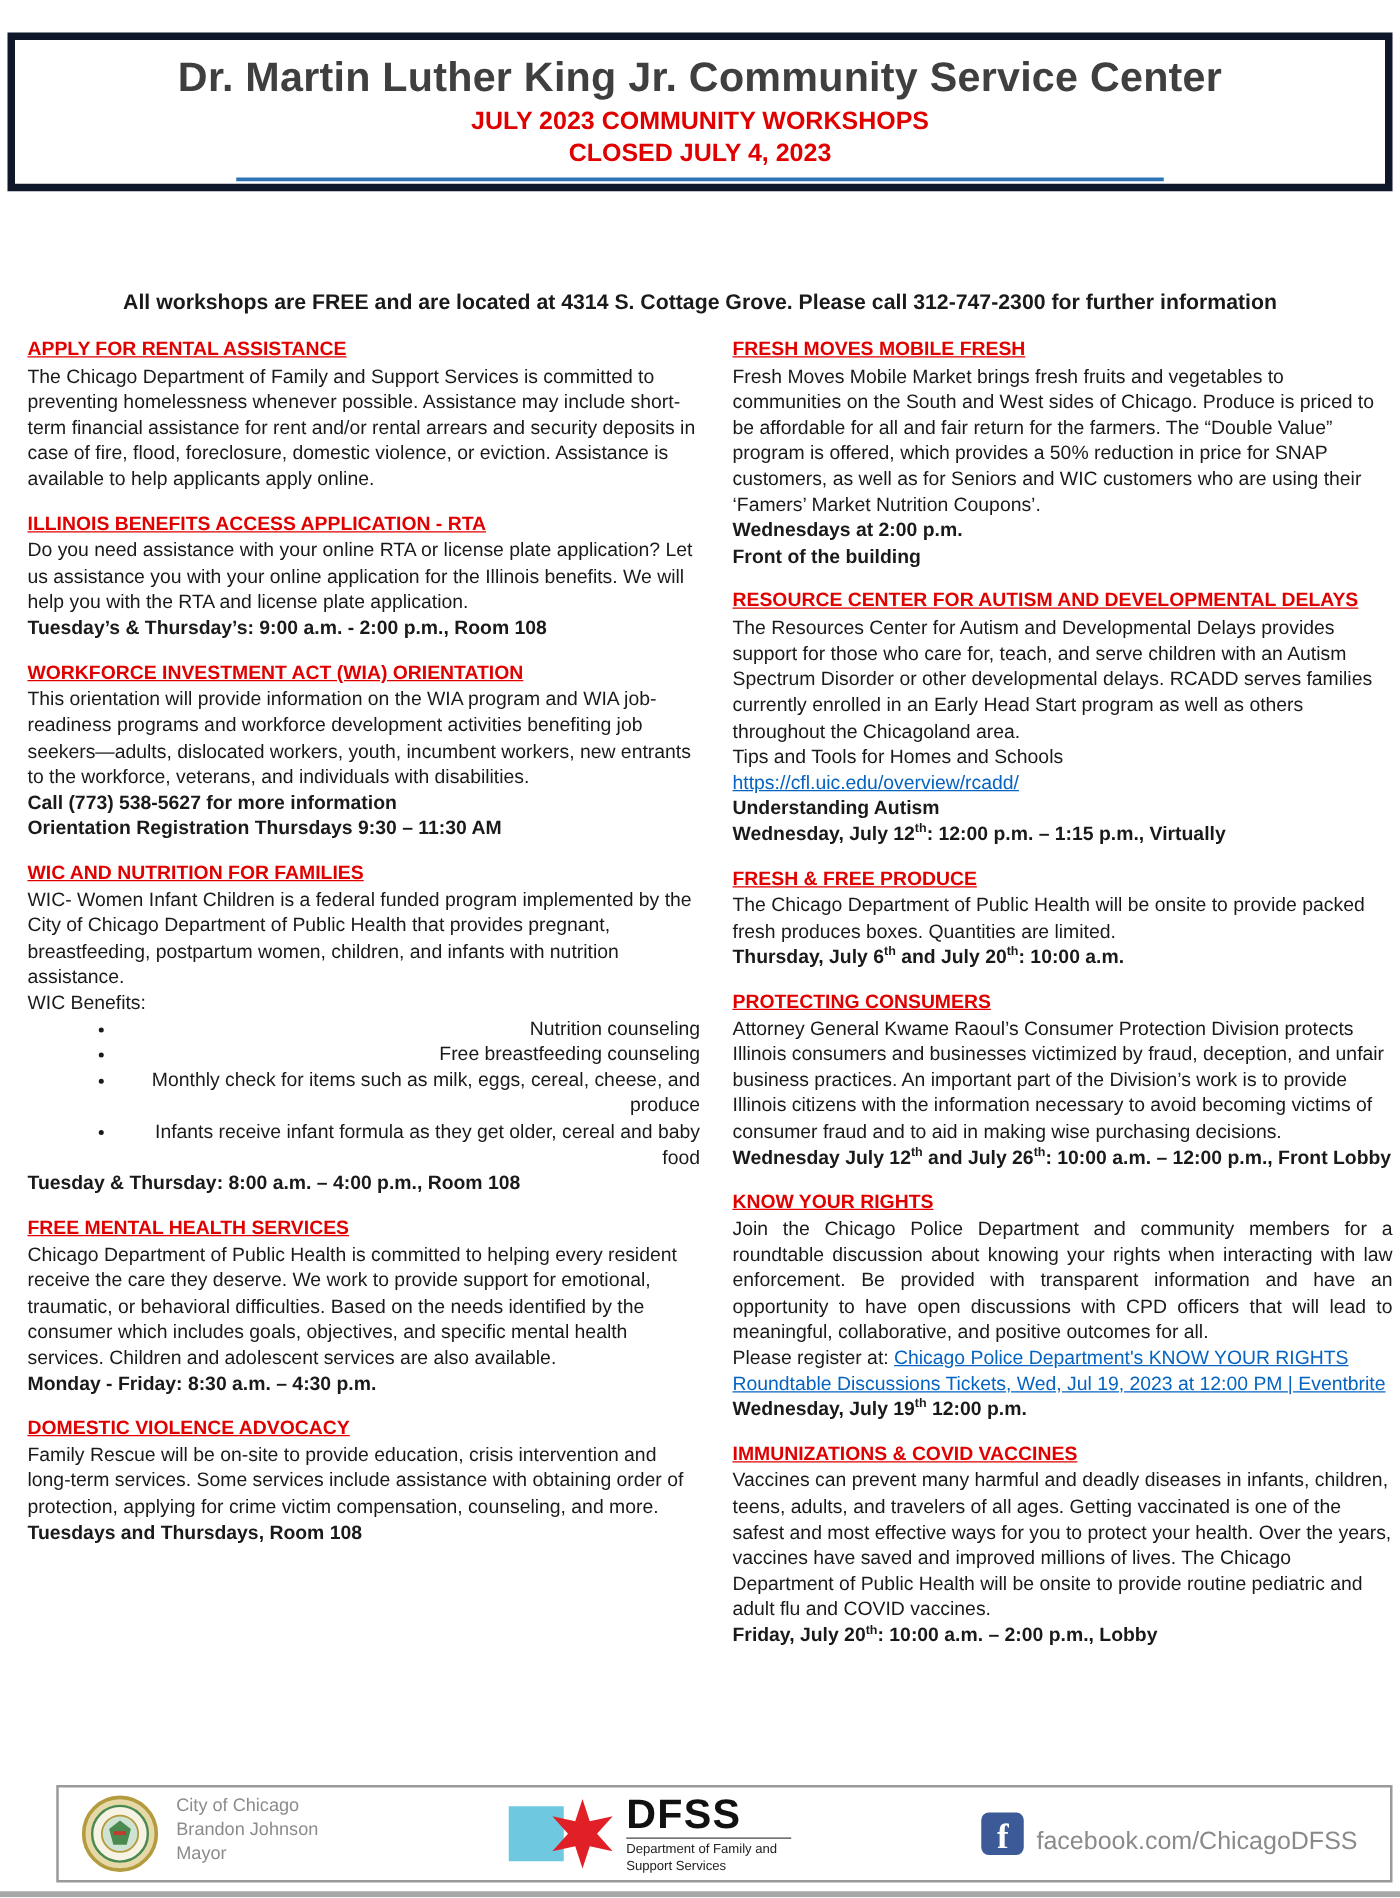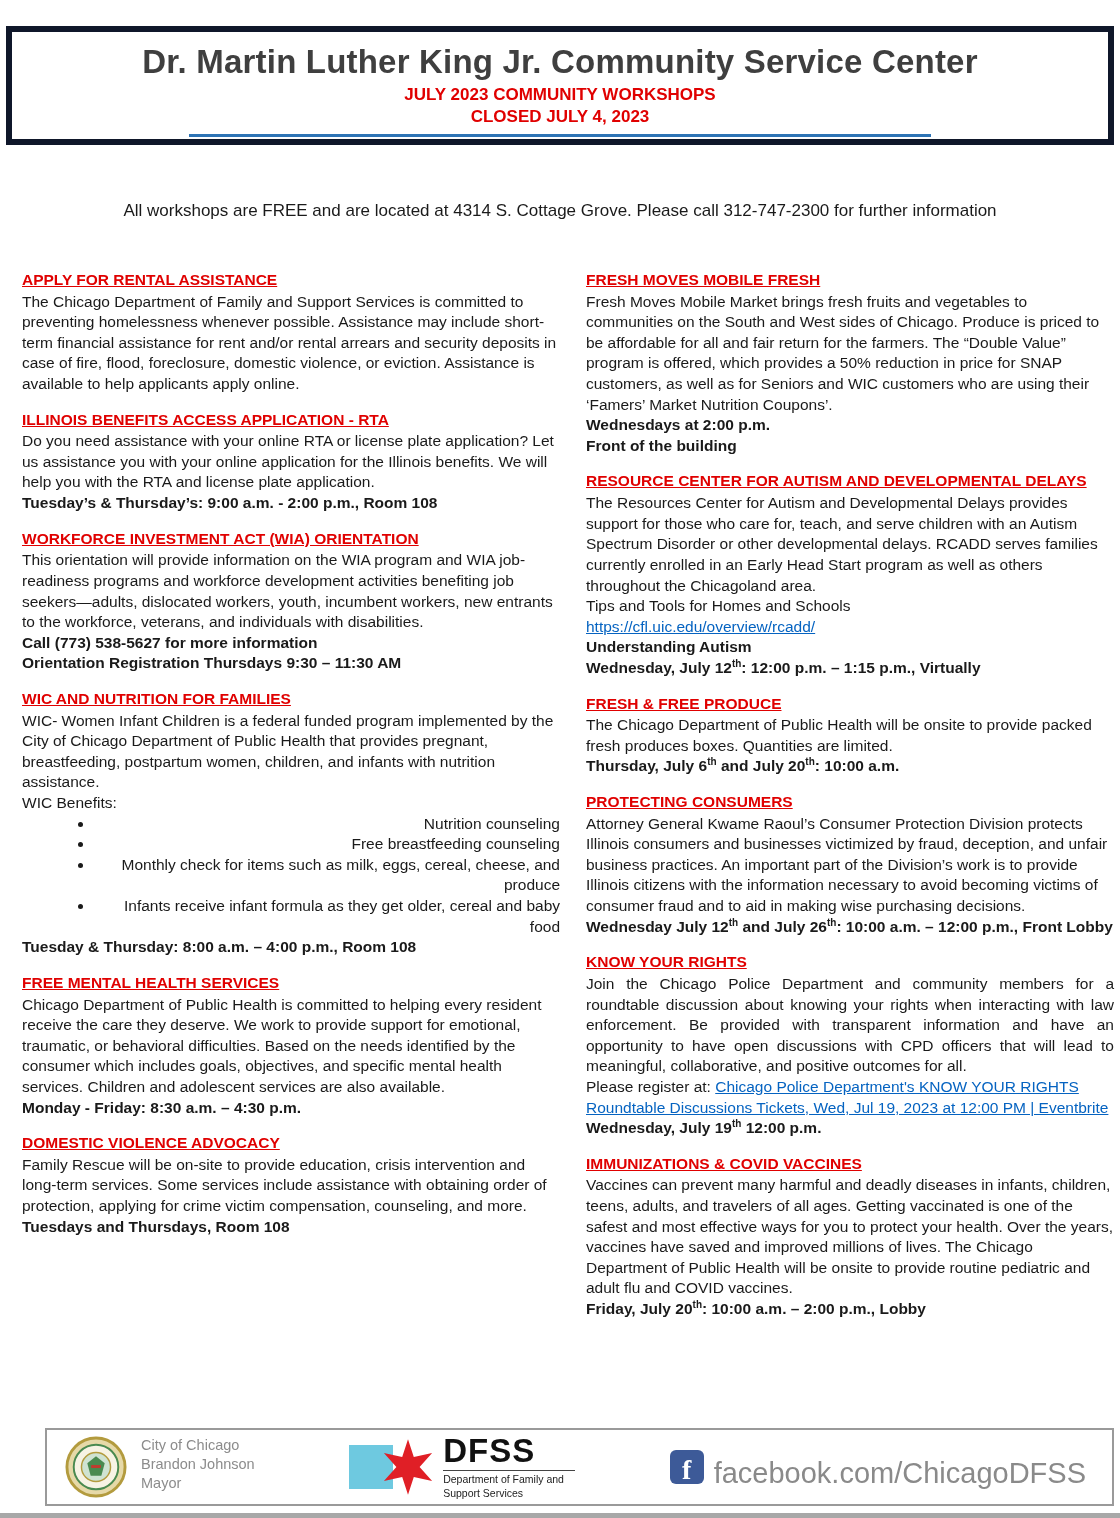--- a/index.html
+++ b/index.html
@@ -29,34 +29,34 @@
   }
   .page-title {
     font-size: 33px;
     font-weight: 700;
     color: var(--title-gray, #3f3f3f);
     letter-spacing: 0.2px;
   }
   .header-sub {
     color: var(--heading-red, #e00000);
     font-weight: 700;
-    font-size: 17px;
+    font-size: 20px;
     line-height: 1.3;
   }
   .blue-rule {
     width: 742px; height: 3px;
     background: var(--rule-blue, #2e74b5);
     margin: 6px auto 2px;
   }
   
   .intro {
     position: absolute;
-    top: 200px; left: 0; right: 0;
+    top: 231px; left: 0; right: 0;
     text-align: center;
-    font-weight: 400;
+    font-weight: 700;
     font-size: 17px;
   }
   
   .columns {
     position: absolute;
     top: 270px; left: 22px;
     width: 1092px;
     display: grid;
     grid-template-columns: 538px 1fr;
     column-gap: 26px;
@@ -104,21 +104,21 @@
     border-radius: 6px;
     background: var(--facebook-blue, #3d5a98);
     color: #fff;
     font-weight: 700;
     font-size: 28px;
     display: flex; align-items: flex-end; justify-content: center;
     line-height: 0.95;
     font-family: "Liberation Serif", serif;
     overflow: hidden;
   }
-  .fb-text { color: #8a8a8a; font-size: 29px; margin-top: 12px; }
+  .fb-text { color: #8a8a8a; font-size: 20px; margin-top: 12px; }
   .page-edge-bottom {
     position: absolute;
     left: 0; right: 0; bottom: 0;
     height: 5px;
     background: #a8a8a8;
   }
 </style>
 </head>
 <body>
 

